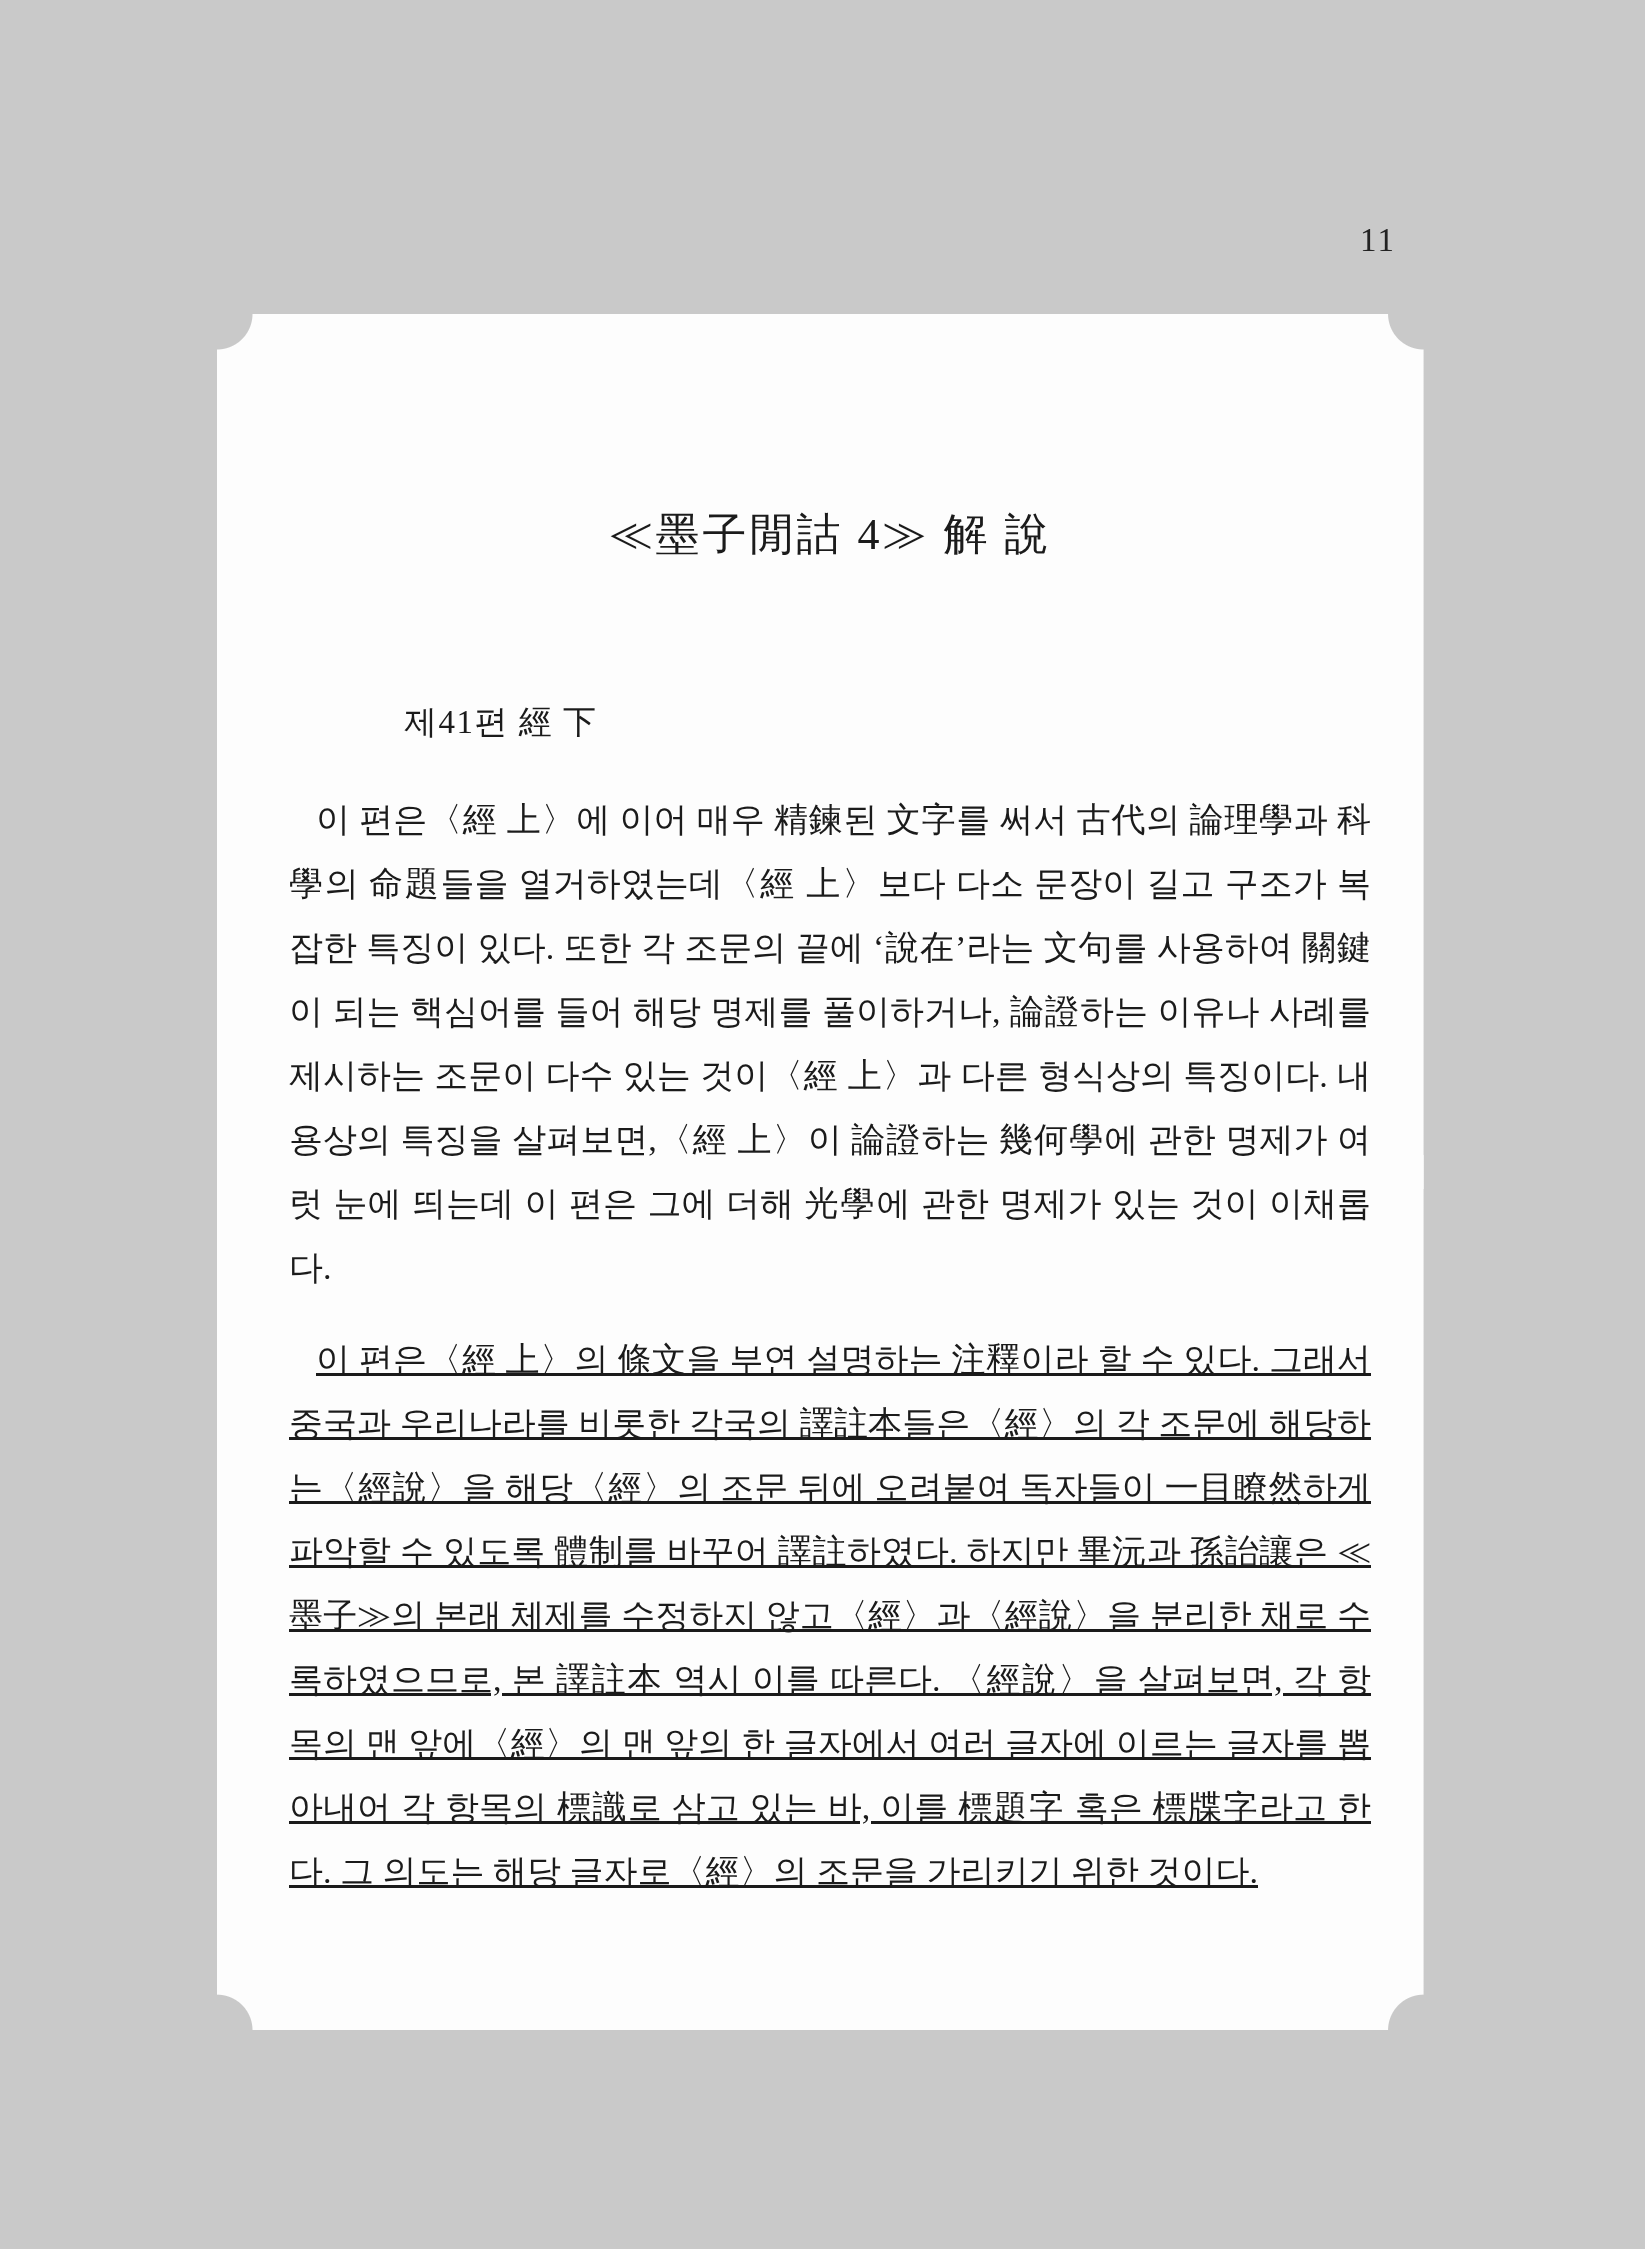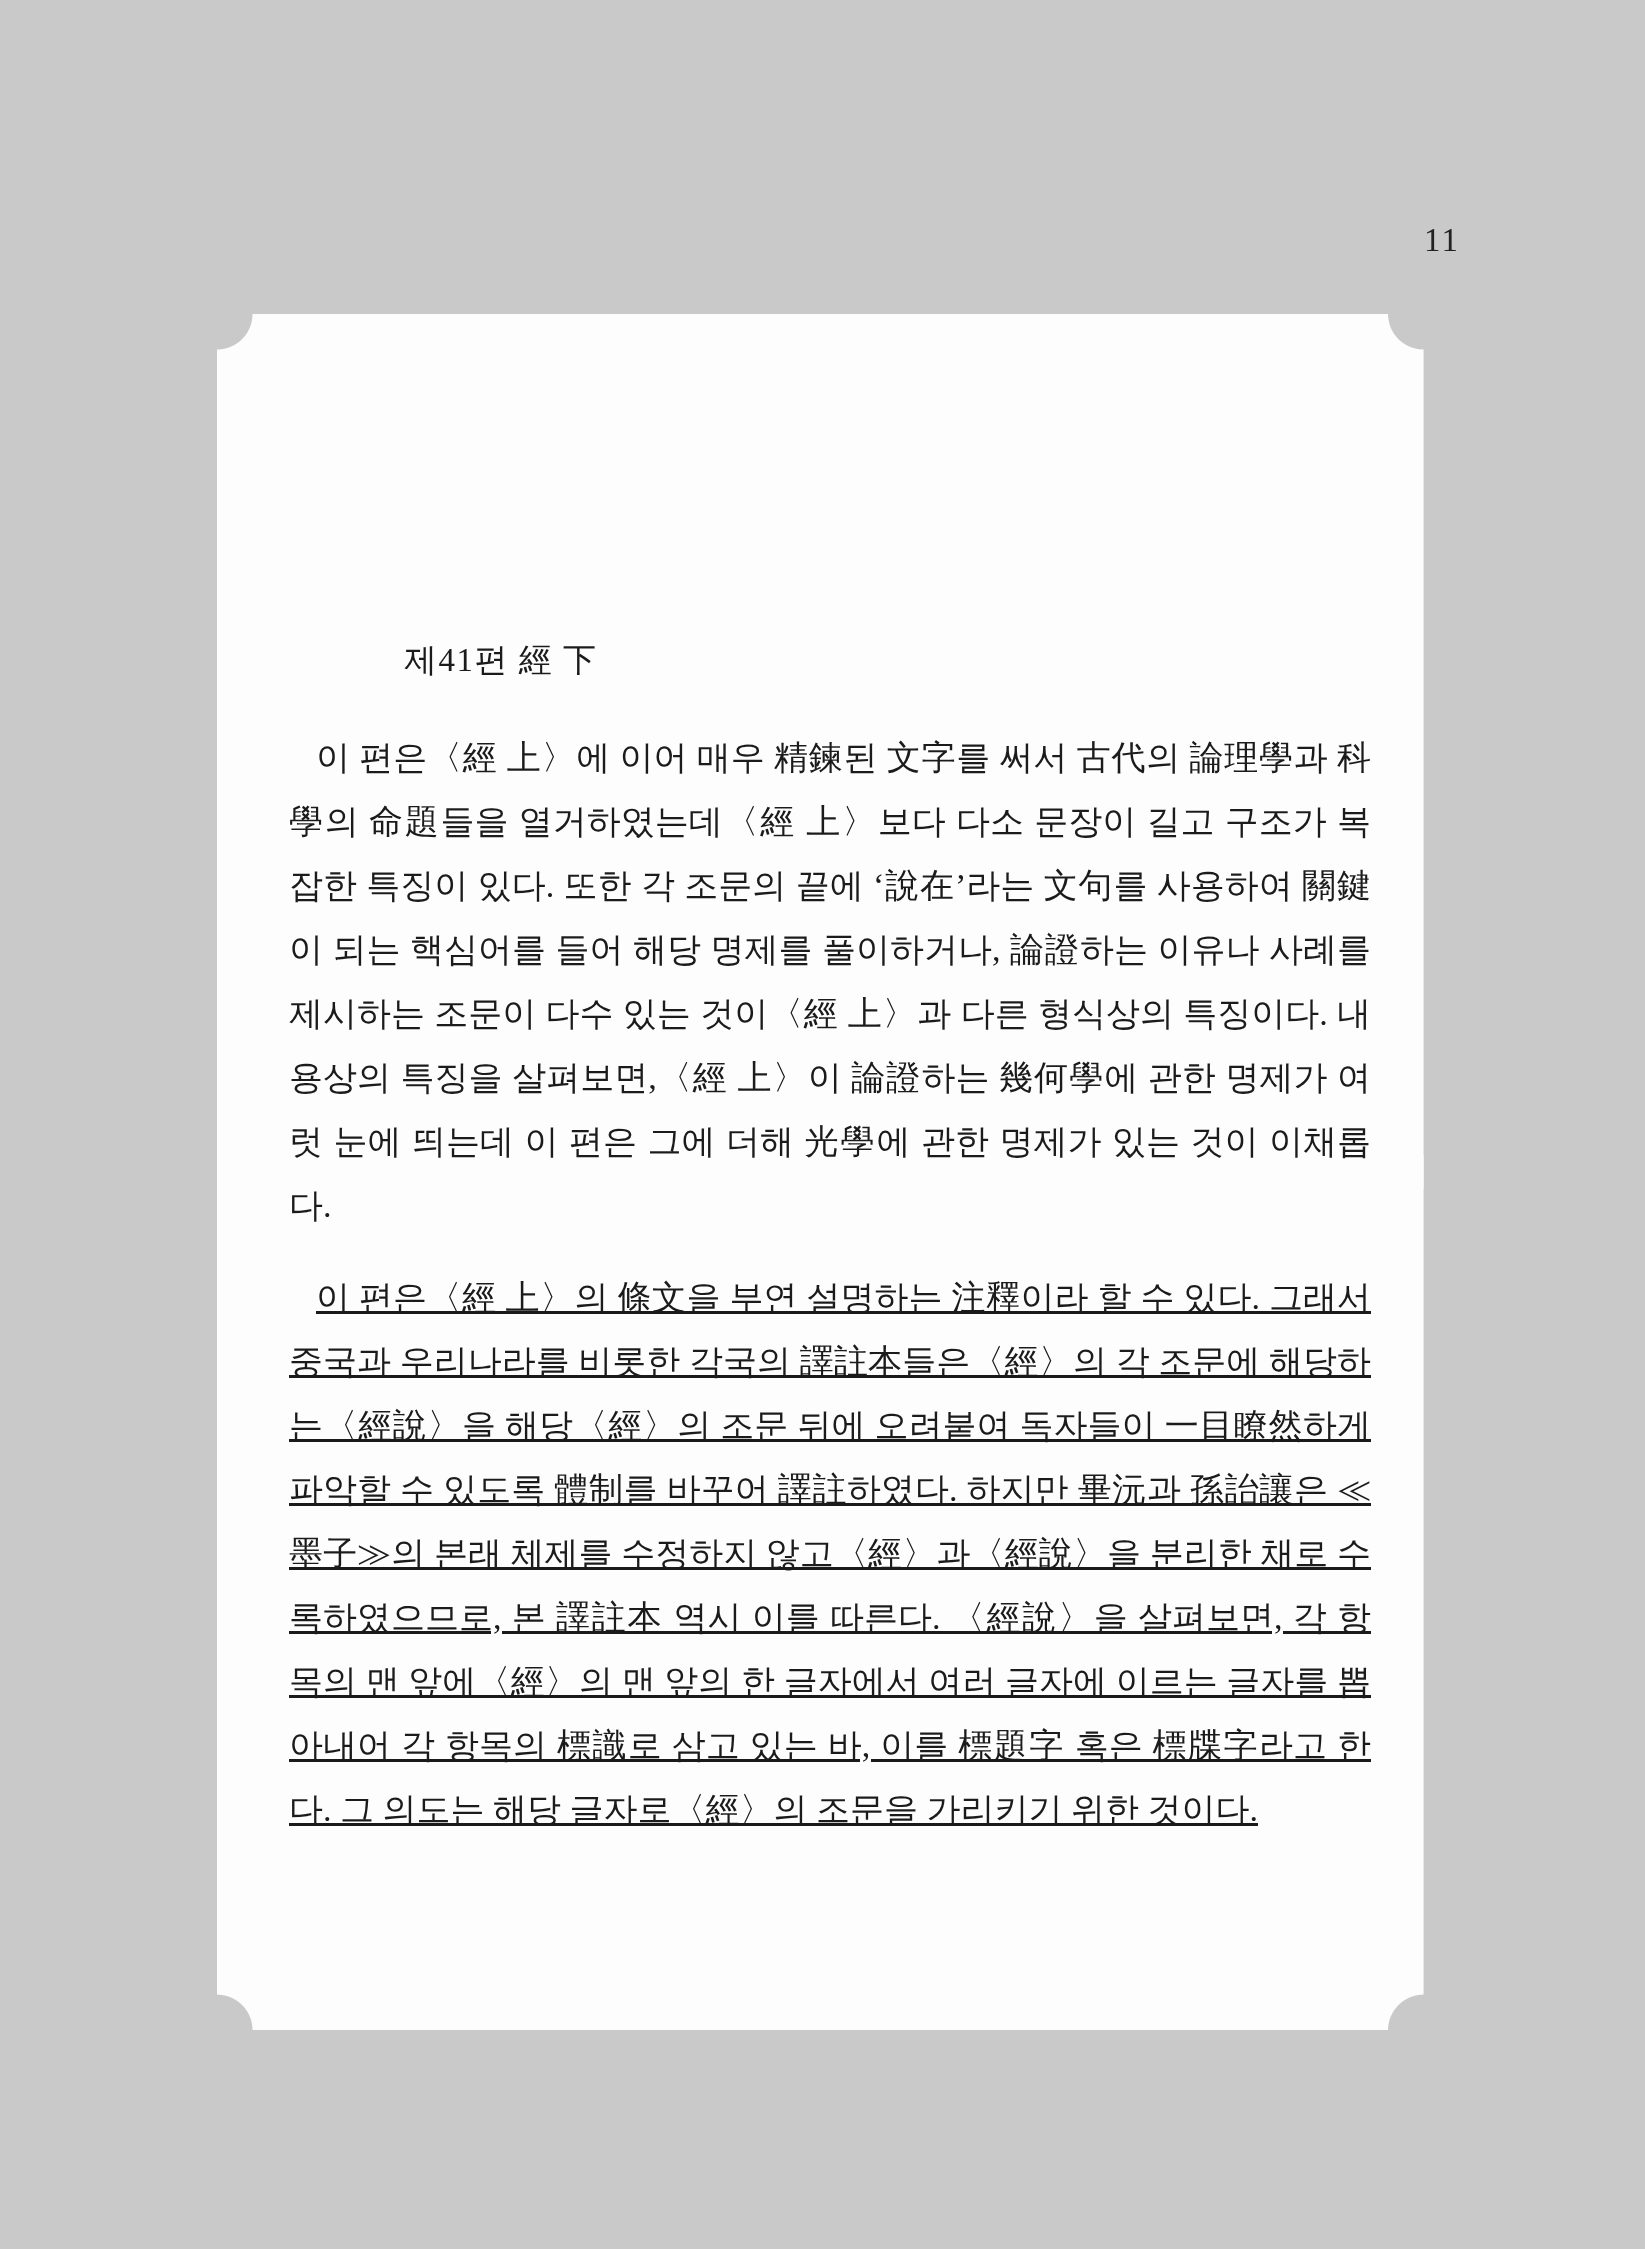--- a/index.html
+++ b/index.html
@@ -12,21 +12,21 @@
     width:1646px;height:2250px;
     background:var(--bg);
     font-family:"Liberation Serif","DejaVu Serif",serif;
     color:var(--text);
     position:relative;
     overflow:hidden;
   }
   .page{position:absolute;inset:0;}
   .page-number{
     position:absolute;
-    top:222px;left:1424px;
+    top:222px;left:1360px;
     font-size:33px;line-height:37px;
     letter-spacing:2.2px;
     color:#222;
   }
   
   .card{
     position:absolute;
     left:217px;top:314px;
     width:1207px;height:1716px;
     background:
@@ -73,20 +73,21 @@
 </head>
 <body>
 
 <div class="page">
 
   <div class="page-number">11</div>
 
   <div class="card">
     <div class="card-inner">
 
+      <h1 class="doc-title">≪墨子閒詁 4≫ 解 說</h1>
 
       <section class="sec sec-41">
         <h2 class="sec-heading">제41편 經 下</h2>
         <p class="body-para">이 편은〈經 上〉에 이어 매우 精鍊된 文字를 써서 古代의 論理學과 科學의 命題들을 열거하였는데〈經 上〉보다 다소 문장이 길고 구조가 복잡한 특징이 있다. 또한 각 조문의 끝에 ‘說在’라는 文句를 사용하여 關鍵이 되는 핵심어를 들어 해당 명제를 풀이하거나, 論證하는 이유나 사례를 제시하는 조문이 다수 있는 것이〈經 上〉과 다른 형식상의 특징이다. 내용상의 특징을 살펴보면,〈經 上〉이 論證하는 幾何學에 관한 명제가 여럿 눈에 띄는데 이 편은 그에 더해 光學에 관한 명제가 있는 것이 이채롭다.</p>
       </section>
 
       <section class="sec sec-42">
         <p class="body-para">이 편은〈經 上〉의 條文을 부연 설명하는 注釋이라 할 수 있다. 그래서 중국과 우리나라를 비롯한 각국의 譯註本들은〈經〉의 각 조문에 해당하는〈經說〉을 해당〈經〉의 조문 뒤에 오려붙여 독자들이 一目瞭然하게 파악할 수 있도록 體制를 바꾸어 譯註하였다. 하지만 畢沅과 孫詒讓은 ≪墨子≫의 본래 체제를 수정하지 않고〈經〉과〈經說〉을 분리한 채로 수록하였으므로, 본 譯註本 역시 이를 따른다. 〈經說〉을 살펴보면, 각 항목의 맨 앞에〈經〉의 맨 앞의 한 글자에서 여러 글자에 이르는 글자를 뽑아내어 각 항목의 標識로 삼고 있는 바, 이를 標題字 혹은 標牒字라고 한다. 그 의도는 해당 글자로〈經〉의 조문을 가리키기 위한 것이다.</p>
       </section>
 

